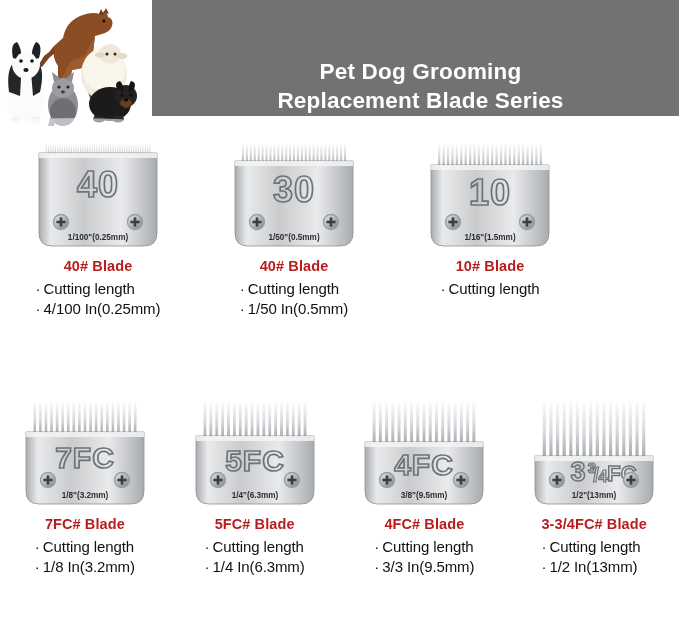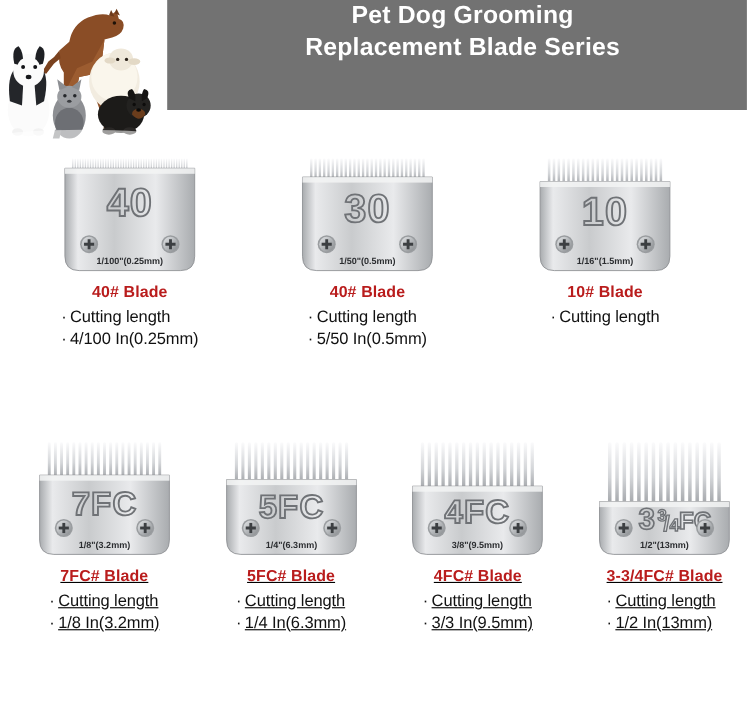--- a/index.html
+++ b/index.html
@@ -28,24 +28,24 @@
     left: 0; top: 0;
     width: 152px;
     height: 127px;
     overflow: hidden;
   }
   #banner {
     position: absolute;
     left: 152px;
     top: 0;
     width: 527px;
-    height: 100px;
+    height: 116px;
     background: #727272;
     display: flex;
-    align-items: flex-start;
+    align-items: flex-end;
     justify-content: center;
   }
   #banner-title {
     color: #ffffff;
     font-size: 22.5px;
     font-weight: bold;
     line-height: 1.28;
     text-align: center;
     letter-spacing: 0.2px;
     padding-left: 10px;
@@ -59,24 +59,23 @@
     width: 679px;
     display: flex;
   }
   #row-1 { top: 134px; }
   #row-2 { top: 392px; }
 
   .cell {
     display: flex;
     flex-direction: column;
     align-items: center;
-    margin-left: 20px;
   }
   #row-1 .cell { width: 196px; }
-  #row-2 .cell { width: 169.75px; text-decoration: underline; }
+  #row-2 .cell { width: 169.75px; }
 
   
   .blade-wrap {
     position: relative;
   }
   .blade-svg { display: block; }
 
   
   .caption {
     margin-top: 6px;
@@ -372,21 +371,21 @@
       <path d="M97.4 86.7 h9.2 v2.6 h-9.2 z" fill="#3c3f42"></path>
       <path d="M100.7 83.4 h2.6 v9.2 h-2.6 z" fill="#3c3f42"></path>
     </g>
 
     <text x="65" y="106" font-family="Liberation Sans, sans-serif" font-size="8.2" font-weight="bold" fill="#2b2d30" text-anchor="middle">1/50"(0.5mm)</text>
   </svg>
       </div>
       <div class="caption">
         <div class="blade-name">40# Blade</div>
         <div class="spec-line"><span class="bullet">·</span><span class="txt">Cutting length</span></div>
-        <div class="spec-line"><span class="bullet">·</span><span class="txt">5/50 In(0.5mm)</span></div>
+        <div class="spec-line"><span class="bullet">·</span><span class="txt">1/50 In(0.5mm)</span></div>
       </div>
     </div>
     <div class="cell">
       <div class="blade-wrap">
 
   <svg class="blade-svg" width="130" height="118" viewBox="0 0 130 118">
     <defs>
       <linearGradient id="bg10" x1="0" y1="0" x2="1" y2="0">
         <stop offset="0%" stop-color="#a9acaf"></stop>
         <stop offset="10%" stop-color="#e9eaec"></stop>

